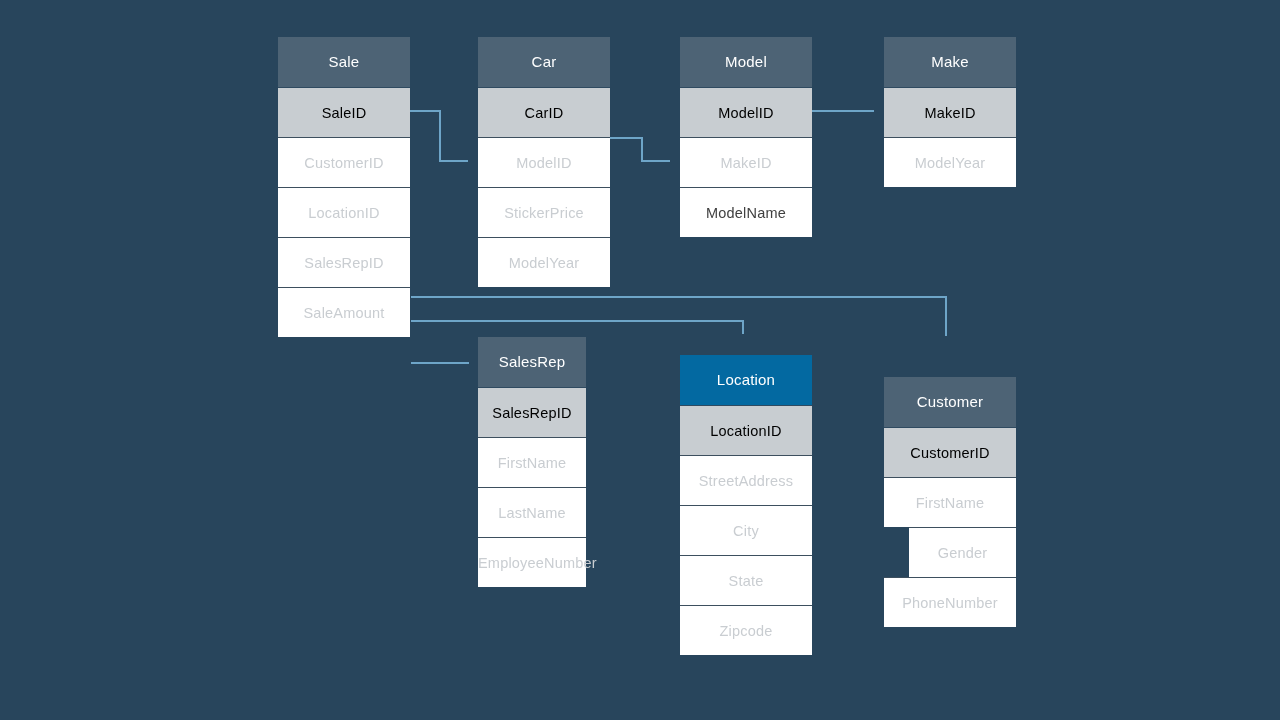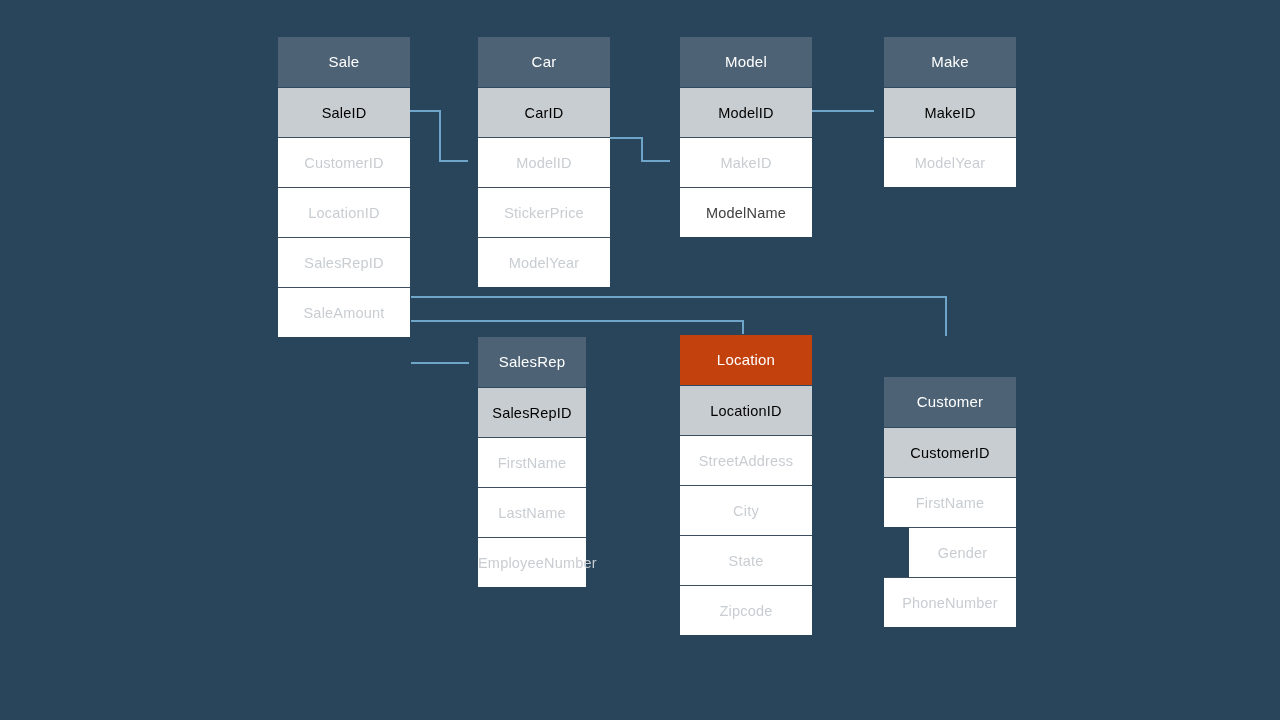--- a/index.html
+++ b/index.html
@@ -108,21 +108,21 @@
         <div class="entity-row attr first-attr" style="background: rgb(255, 255, 255); color: rgb(201, 205, 209);">ModelYear</div>
       </div>
       <div class="entity" style="left: 470px; top: 337px; width: 116px;">
         <div class="entity-header" style="background: rgb(77, 99, 117);">SalesRep</div>
         <div class="entity-row pk" style="background: rgb(200, 205, 209);">SalesRepID</div>
         <div class="entity-row attr first-attr" style="background: rgb(255, 255, 255); color: rgb(201, 205, 209);">FirstName</div>
         <div class="entity-row attr" style="background: rgb(255, 255, 255); color: rgb(201, 205, 209);">LastName</div>
         <div class="entity-row attr" style="background: rgb(255, 255, 255); color: rgb(201, 205, 209);">EmployeeNumber</div>
       </div>
       <div class="entity" style="left: 672px; top: 335px; width: 140px;">
-        <div class="entity-header" style="background: #c2410c;">Location</div>
+        <div class="entity-header" style="background: #0369a1; margin-top: 20px;">Location</div>
         <div class="entity-row pk" style="background: rgb(200, 205, 209);">LocationID</div>
         <div class="entity-row attr" style="background: rgb(255, 255, 255); color: rgb(201, 205, 209);">StreetAddress</div>
         <div class="entity-row attr" style="background: rgb(255, 255, 255); color: rgb(201, 205, 209);">City</div>
         <div class="entity-row attr" style="background: rgb(255, 255, 255); color: rgb(201, 205, 209);">State</div>
         <div class="entity-row attr" style="background: rgb(255, 255, 255); color: rgb(201, 205, 209);">Zipcode</div>
       </div>
       <div class="entity" style="left: 876px; top: 337px; width: 140px;">
         <div class="entity-header" style="background: rgb(77, 99, 117); margin-top: 40px;">Customer</div>
         <div class="entity-row pk" style="background: rgb(200, 205, 209);">CustomerID</div>
         <div class="entity-row attr first-attr" style="background: rgb(255, 255, 255); color: rgb(201, 205, 209);">FirstName</div>

